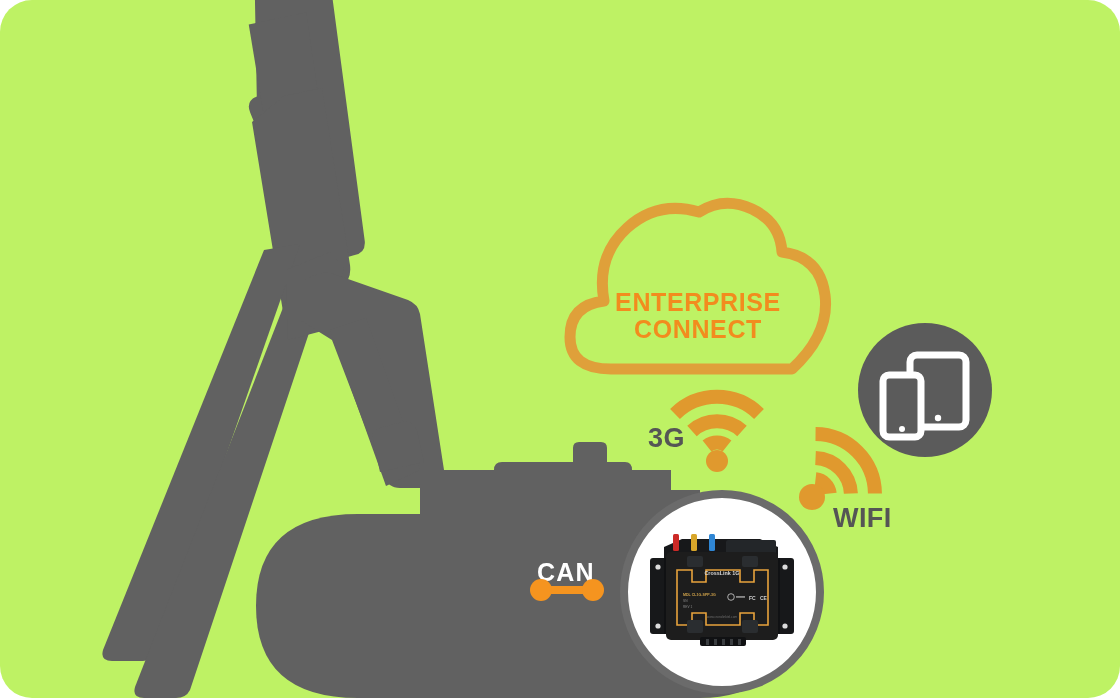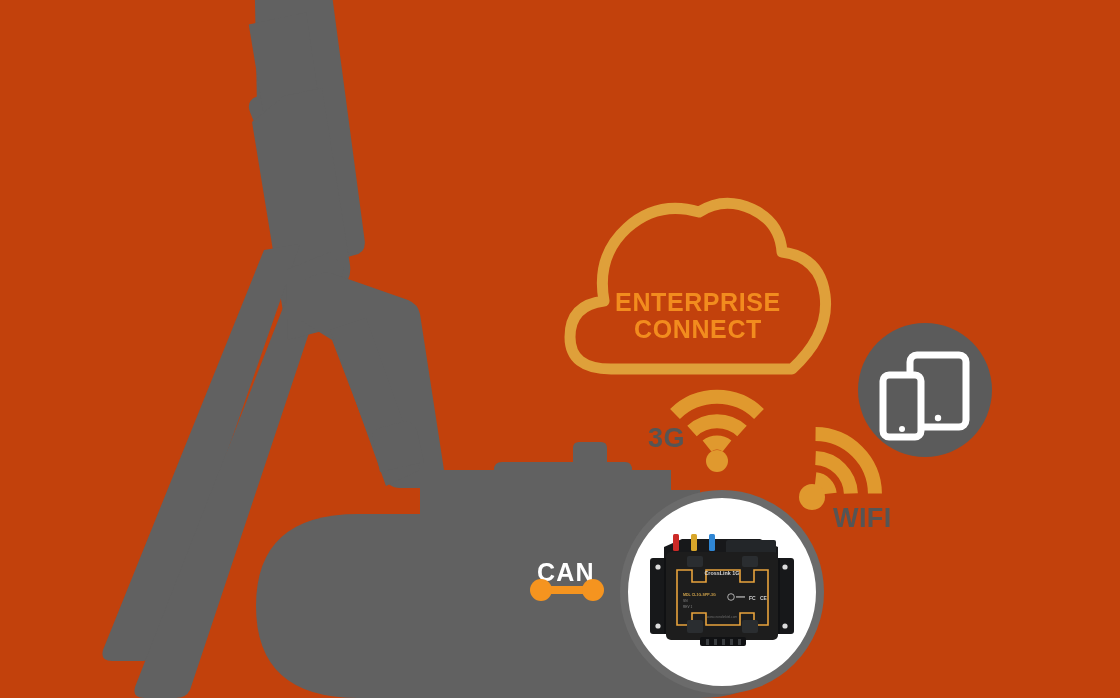--- a/index.html
+++ b/index.html
@@ -8,22 +8,23 @@
     padding: 0;
     background: #ffffff;
   }
   body {
     font-family: "Liberation Sans", sans-serif;
   }
   #stage {
     position: relative;
     width: 1120px;
     height: 698px;
-    background: #c2410c;
+    background: #bef264;
     overflow: hidden;
+    border-radius: 32px;
   }
   #stage svg {
     display: block;
   }
   .txt-cloud {
     font-family: "Liberation Sans", sans-serif;
     font-weight: bold;
     font-size: 25px;
     letter-spacing: 0.6px;
     text-anchor: middle;

